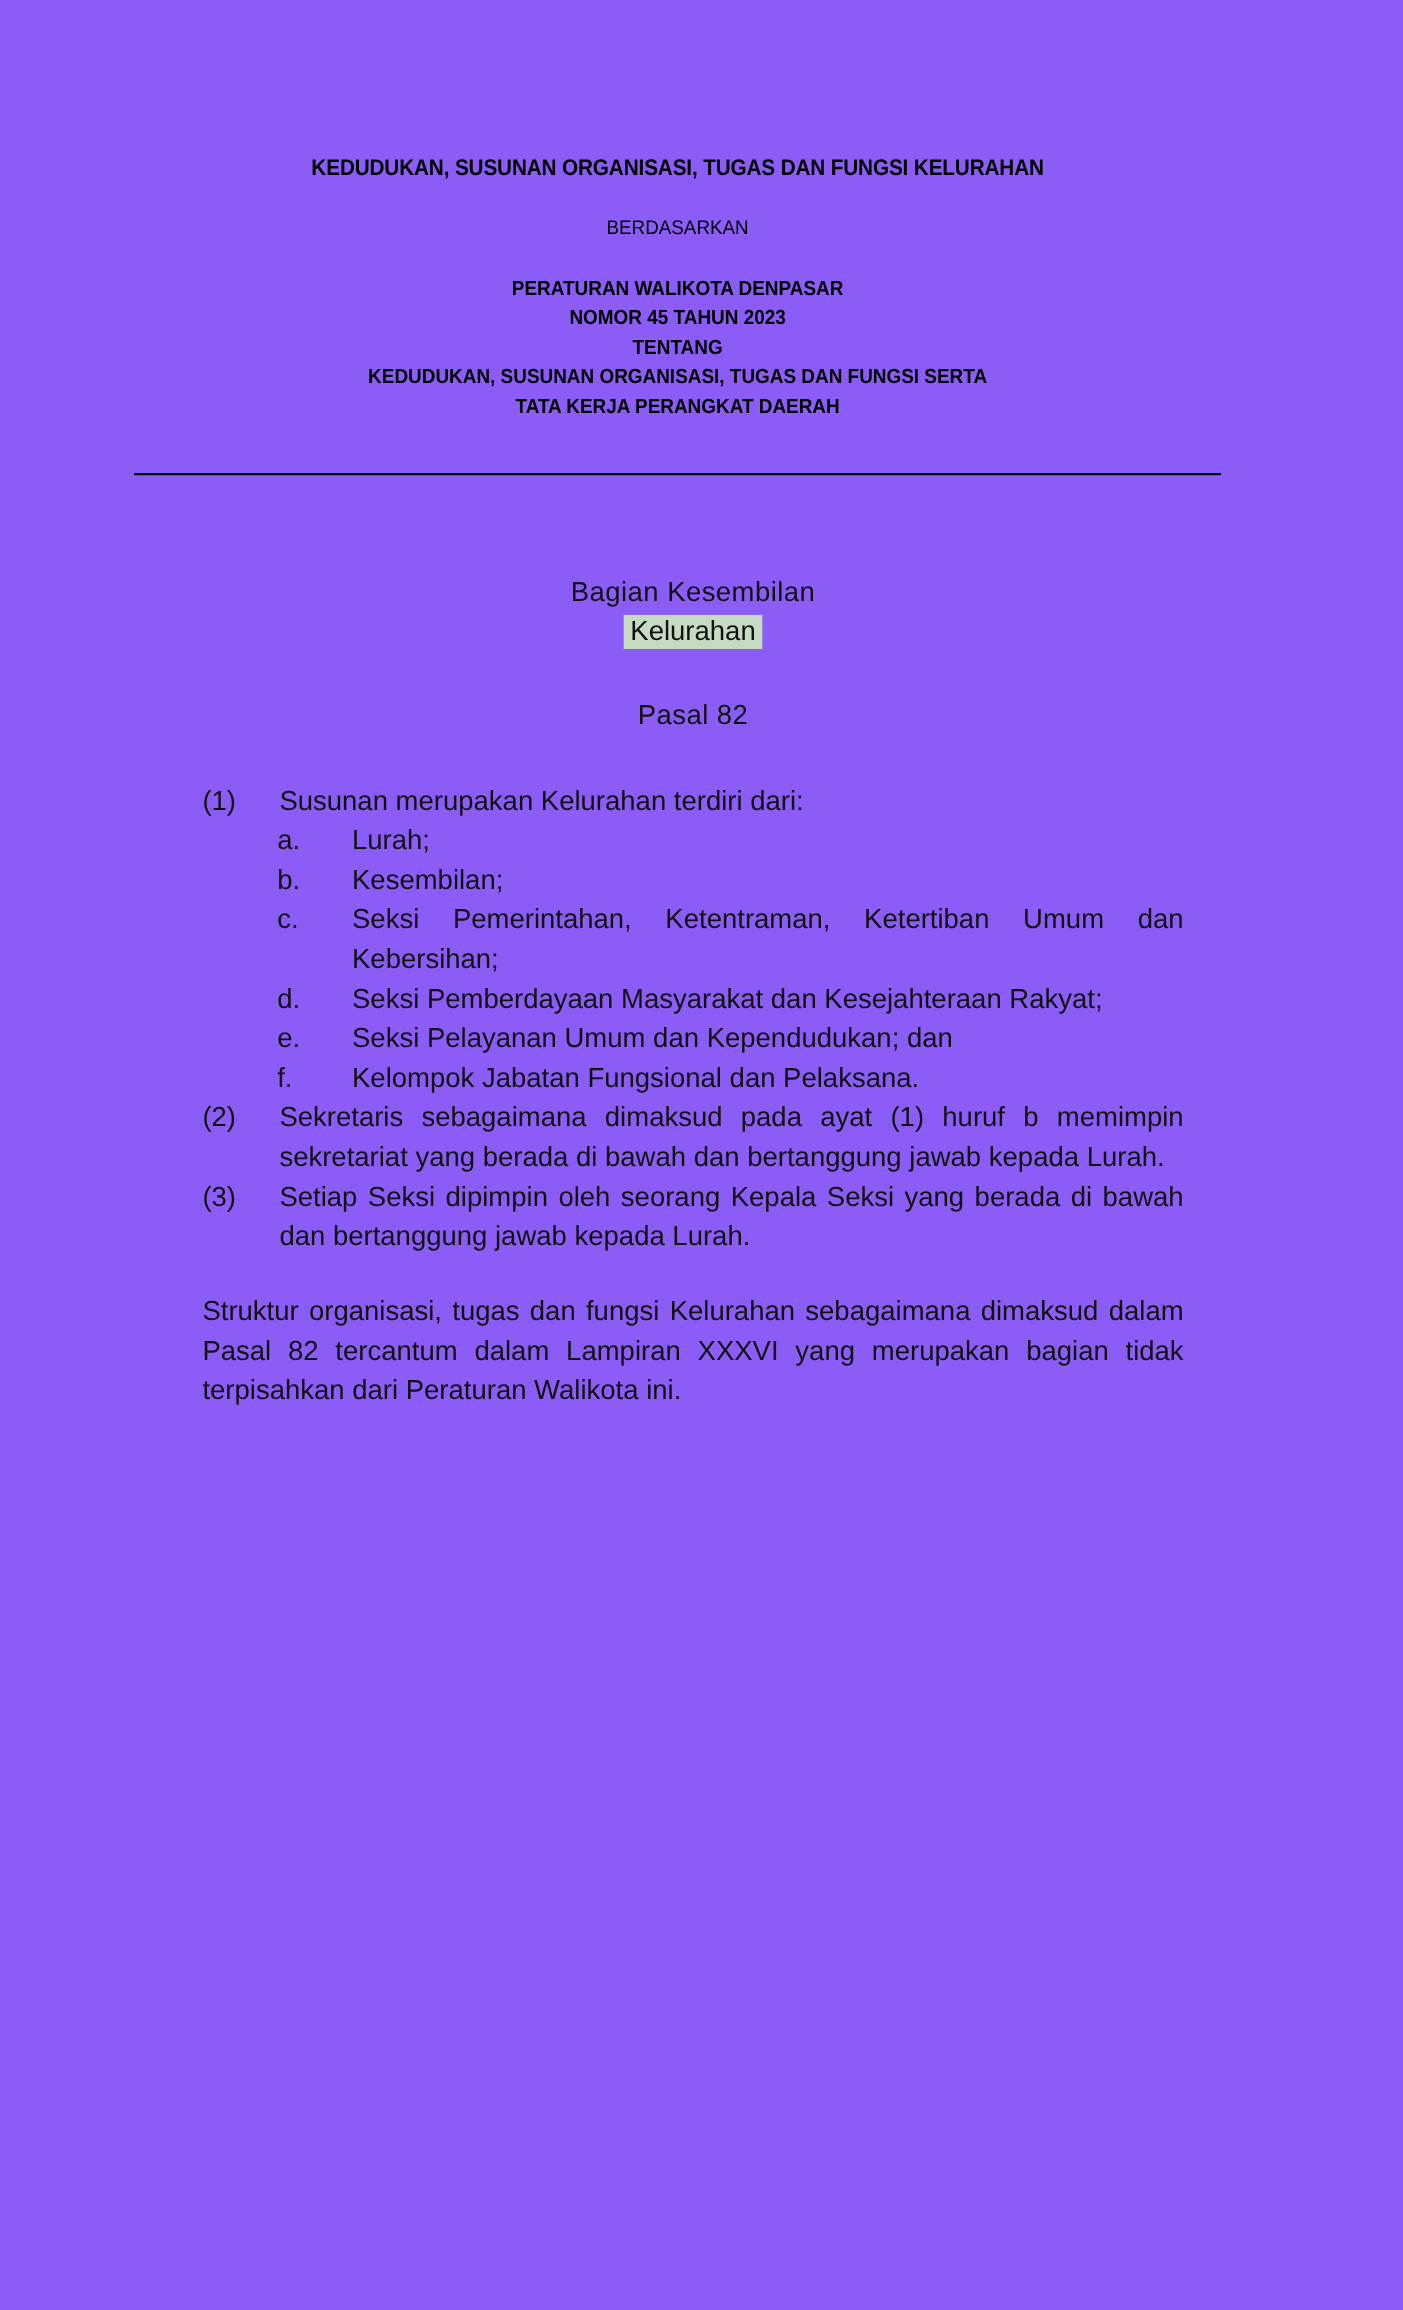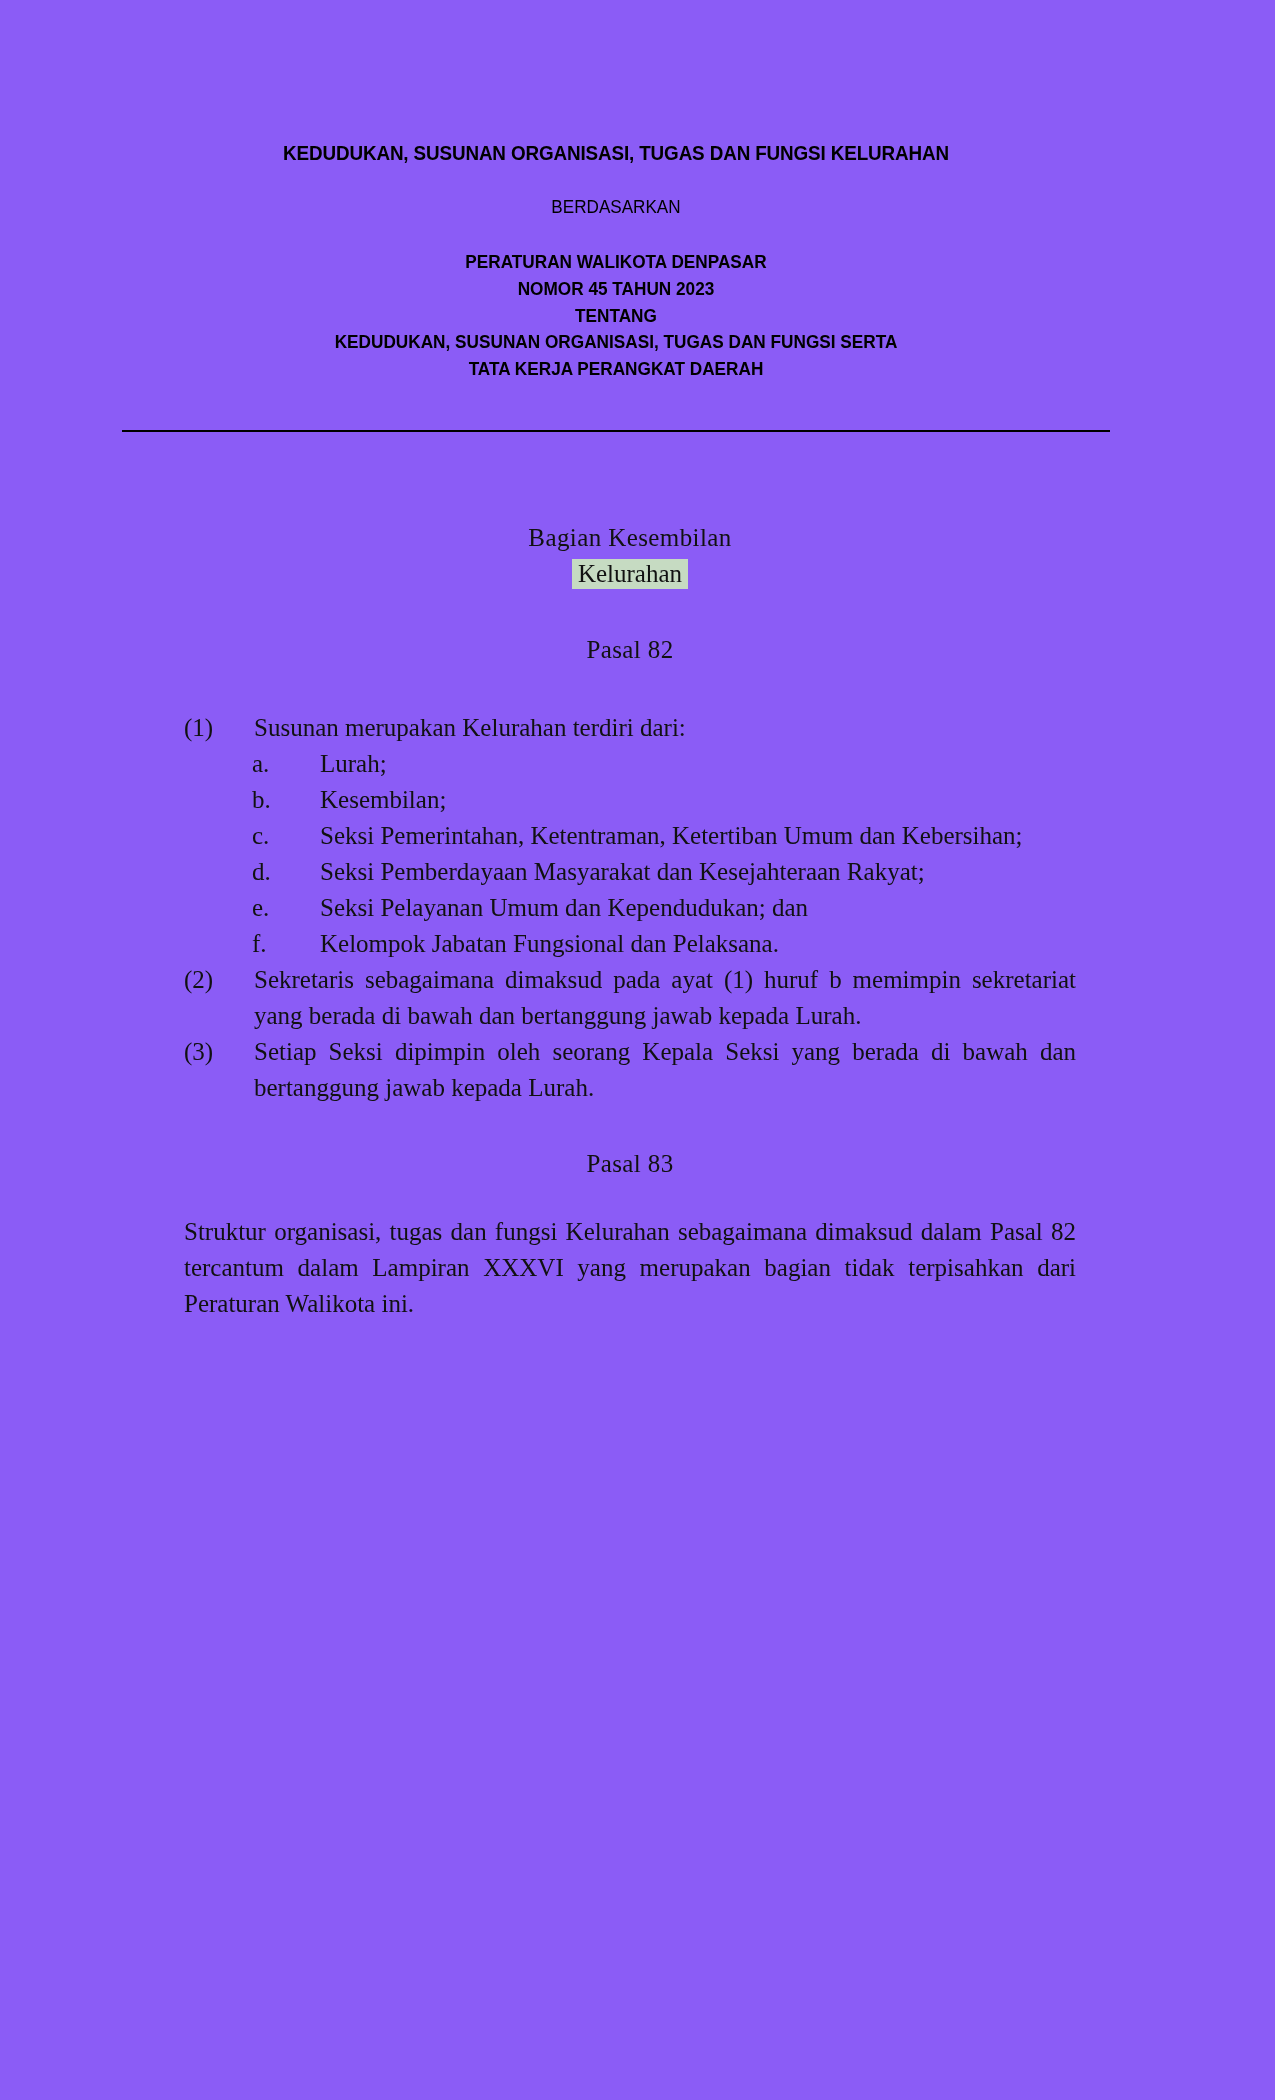--- a/index.html
+++ b/index.html
@@ -72,21 +72,21 @@
     height: 0;
     border-top: 2px solid #000000;
   }
 
   
   .body-area {
     position: absolute;
     left: 184px;
     top: 520px;
     width: 892px;
-    font-family: Liberation Serif, serif;
+    font-family: Liberation Sans, sans-serif;
     font-size: 25px;
     line-height: 36px;
     color: #111111;
   }
 
   .centered {
     text-align: center;
   }
   .bagian-line {
     letter-spacing: 0.4px;
@@ -224,19 +224,18 @@
         <div class="num-body">Sekretaris sebagaimana dimaksud pada ayat (1) huruf b memimpin sekretariat yang berada di bawah dan bertanggung jawab kepada Lurah.</div>
       </div>
 
       <div class="num-item">
         <div class="num-marker">(3)</div>
         <div class="num-body">Setiap Seksi dipimpin oleh seorang Kepala Seksi yang berada di bawah dan bertanggung jawab kepada Lurah.</div>
       </div>
 
     </div>
 
-    <div class="pasal-heading">Pasal 83</div>
 
     <div class="para-justify">Struktur organisasi, tugas dan fungsi Kelurahan sebagaimana dimaksud dalam Pasal 82 tercantum dalam Lampiran XXXVI yang merupakan bagian tidak terpisahkan dari Peraturan Walikota ini.</div>
 
   </div>
 
 </div>
 
 </body></html>

